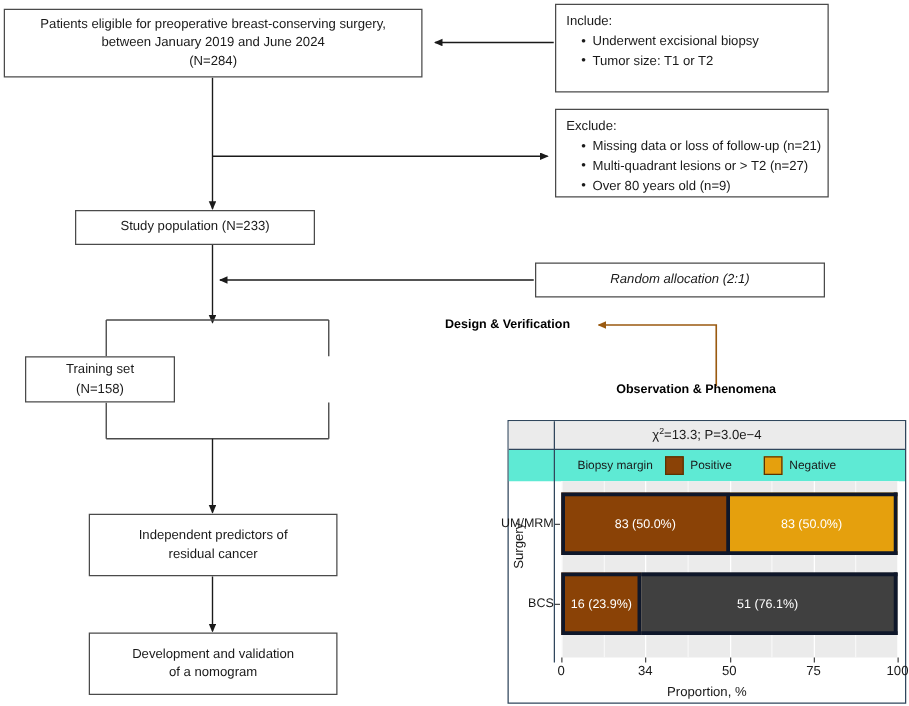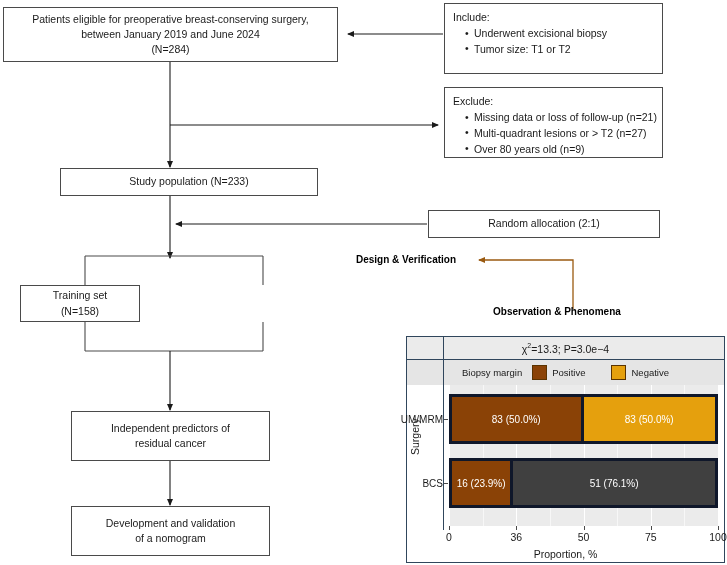--- a/index.html
+++ b/index.html
@@ -99,21 +99,21 @@
     position: absolute;
     left: 0;
     top: 23px;
     width: 100%;
     height: 25px;
     display: flex;
     align-items: center;
     justify-content: center;
     gap: 8px;
     font-size: 9.5px;
-    background: #e5e5e5;
+    background: #5eead4;
   }
   #legend .lg-title { margin-right: 2px; }
   #legend .lg-key {
     display: flex;
     align-items: center;
     gap: 5px;
   }
   #legend .swatch {
     width: 15px; height: 15px;
     border: 1px solid #5a3300;
@@ -276,25 +276,25 @@
 
   <div class="box left-align" style="left:444px; top:87px; width:219px; height:71px;">
     <div class="crit-head">Exclude:</div>
     <ul class="crit-list">
       <li>Missing data or loss of follow-up (n=21)</li>
       <li>Multi-quadrant lesions or &gt; T2 (n=27)</li>
       <li>Over 80 years old (n=9)</li>
     </ul>
   </div>
 
-  <div class="box" style="left:60px; top:168px; width:258px; height:28px;">
+  <div class="box" style="left:60px; top:168px; width:192px; height:28px;">
     <span>Study population (N=233)</span>
   </div>
 
-  <div class="box" style="left:428px; top:210px; width:232px; height:28px;">
+  <div class="box" style="left:428px; top:210px; width:232px; height:28px;font-style:italic;">
     <span>Random allocation (2:1)</span>
   </div>
 
   <div class="box" style="left:20px; top:285px; width:120px; height:37px;">
     <div>
       <div>Training set</div>
       <div>(N=158)</div>
     </div>
   </div>
 
@@ -372,21 +372,21 @@
         </div>
       </div>
 
       <span class="xtick-mark" style="left:0%;"></span>
       <span class="xtick-mark" style="left:25%;"></span>
       <span class="xtick-mark" style="left:50%;"></span>
       <span class="xtick-mark" style="left:75%;"></span>
       <span class="xtick-mark" style="left:100%;"></span>
 
       <span class="xtick-label" style="left:0%;">0</span>
-      <span class="xtick-label" style="left:25%;">36</span>
+      <span class="xtick-label" style="left:25%;">34</span>
       <span class="xtick-label" style="left:50%;">50</span>
       <span class="xtick-label" style="left:75%;">75</span>
       <span class="xtick-label" style="left:100%;">100</span>
     </div>
 
     <div id="xlabel">Proportion, %</div>
     <div id="ylabel">Surgery</div>
   </div>
 
 </div>

